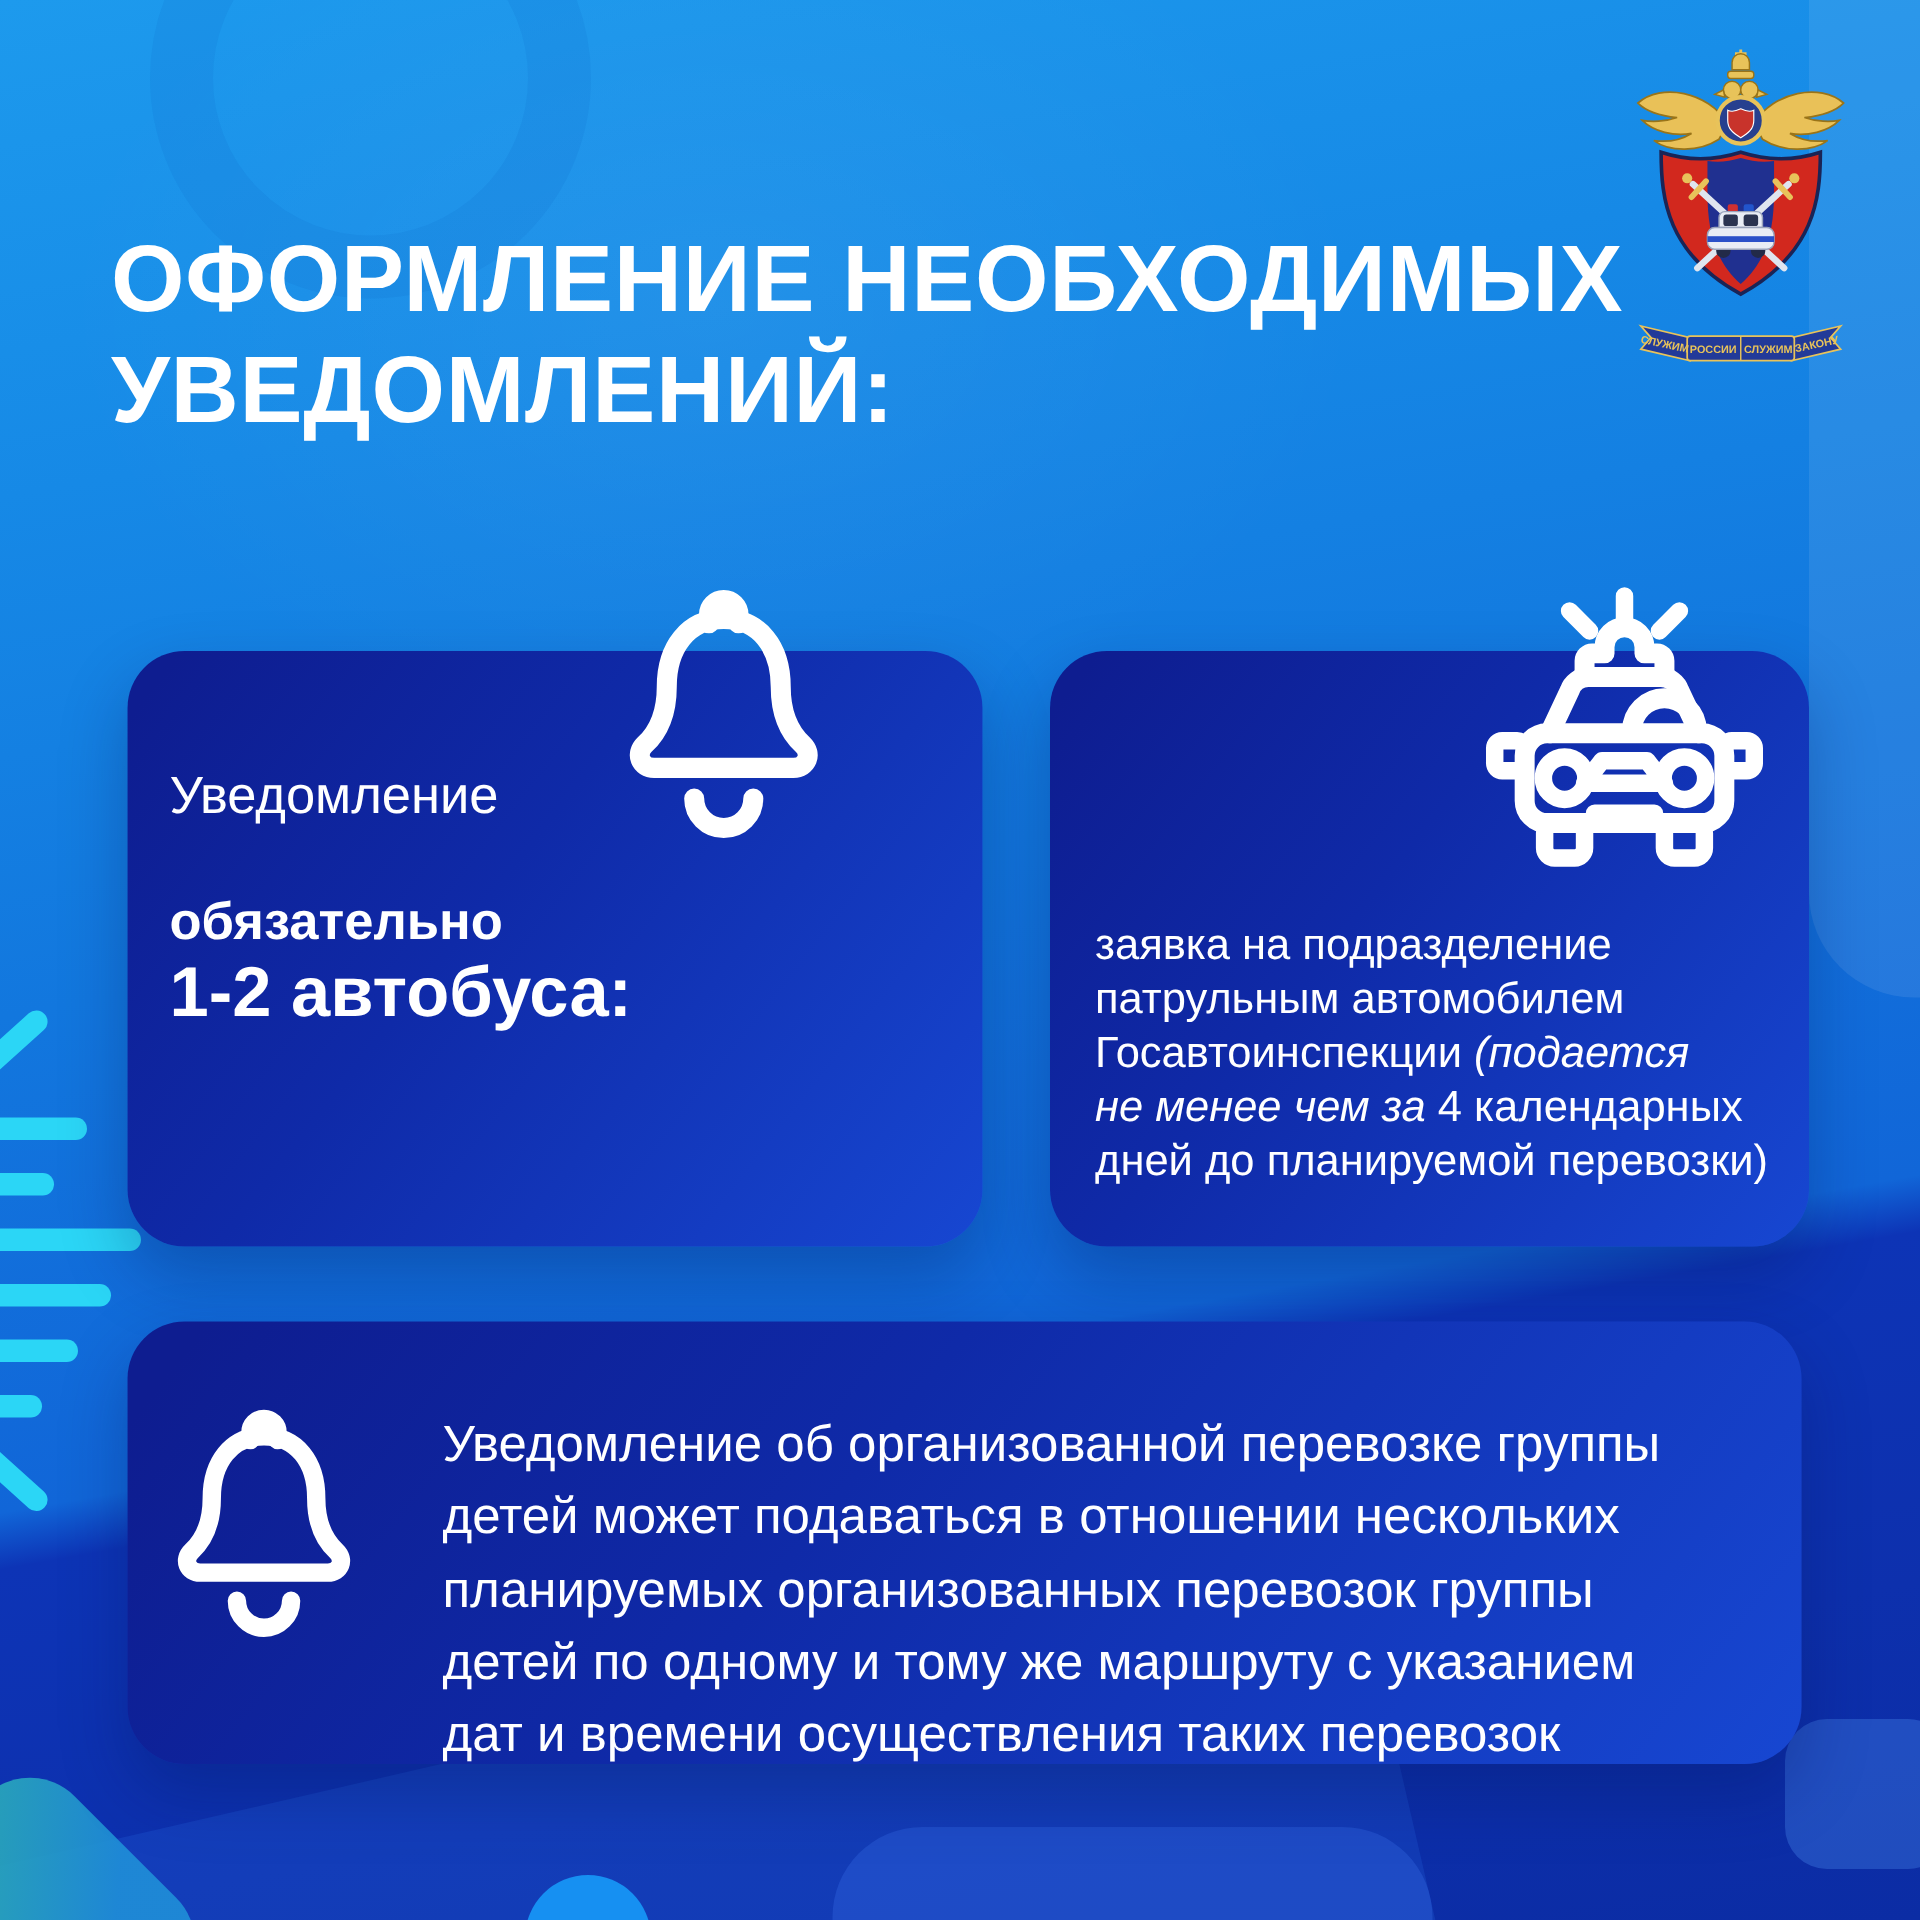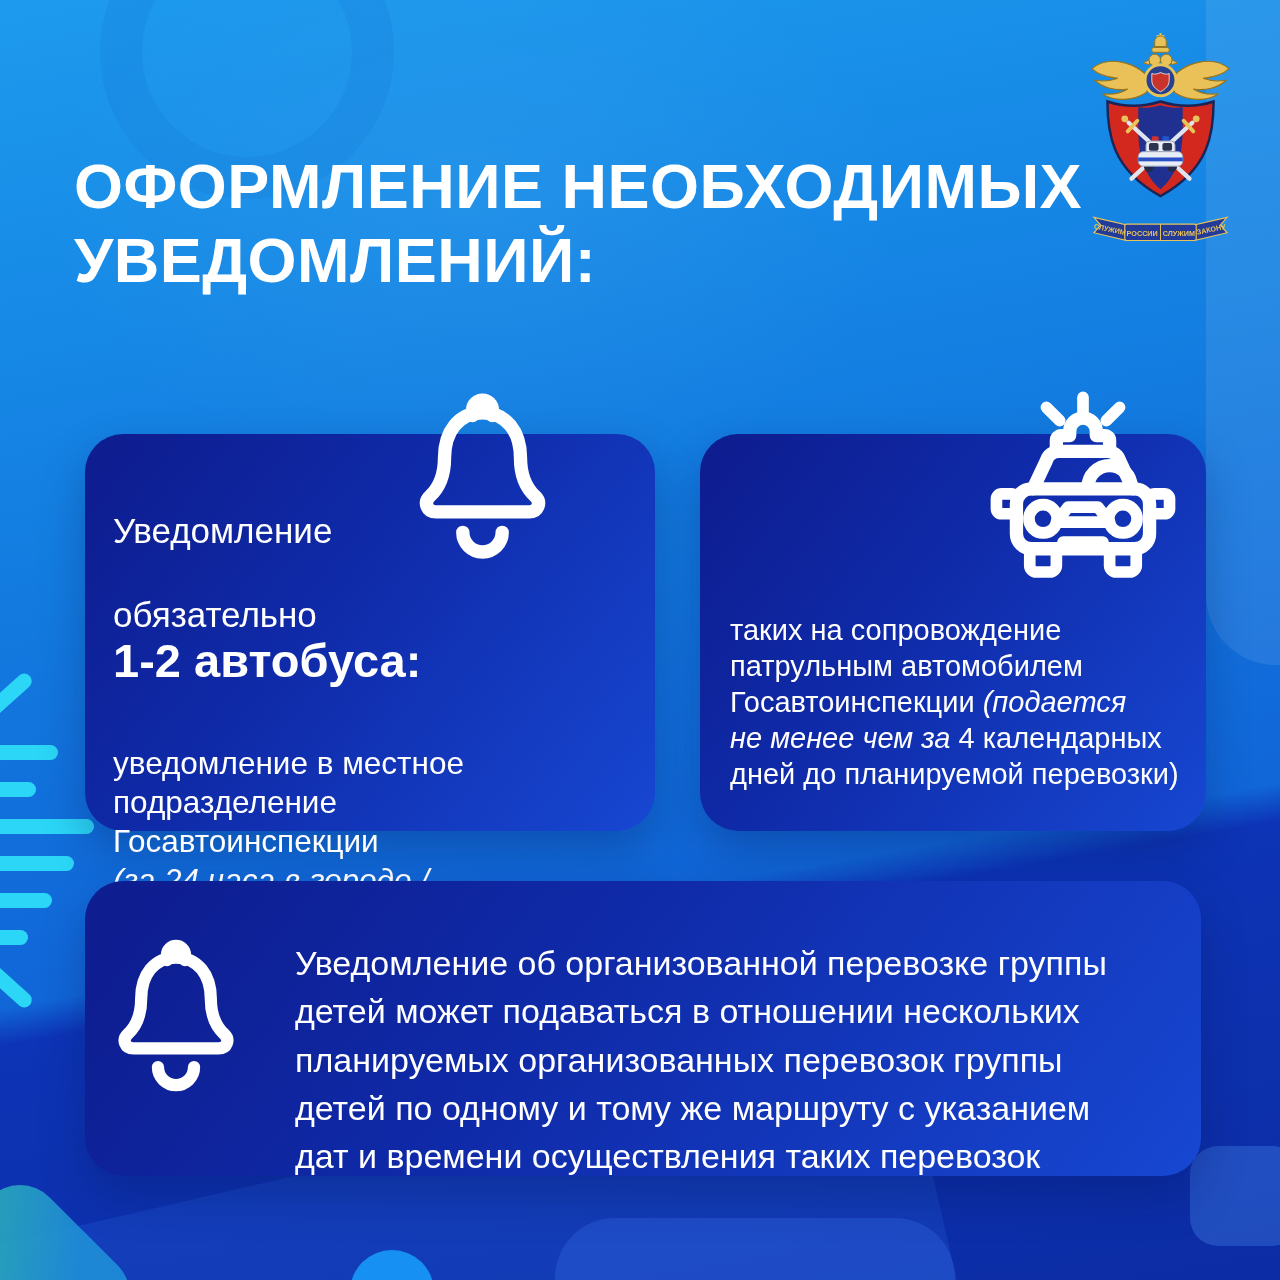--- a/index.html
+++ b/index.html
@@ -50,21 +50,21 @@
   .card {
     position:absolute; border-radius:38px;
     background:linear-gradient(128deg, #0e1d90 4%, #0f2aa8 42%, #1747d2 100%);
     box-shadow:0 20px 45px rgba(4,18,80,.28);
     box-sizing:border-box;
   }
   .card-left   { left:85px;  top:434px; width:570px;  height:397px; padding:34px 40px 0 28px; }
   .card-right  { left:700px; top:434px; width:506px;  height:397px; padding:126px 22px 0 30px; }
   .card-bottom { left:85px;  top:881px; width:1116px; height:295px; padding:46px 40px 0 210px; }
   .kicker   { font-size:35px; line-height:1.2; white-space:pre-line; }
-  .bold     { font-weight:normal; }
+  .bold     { font-weight:bold; }
   .heading  { font-size:47px; font-weight:bold; line-height:1.08; white-space:pre-line; }
   .card-left .heading { }
   .body-l   { margin-top:18px; font-size:31.5px; line-height:1.24; white-space:pre-line; }
   .body-r   { margin-top:17px; font-size:29px;   line-height:1.24; white-space:pre-line; }
   .body-b   { font-size:34px; line-height:1.42;  white-space:pre-line;margin-top:12px; }
   .italic   { font-style:italic; }
   
   .icon { position:absolute; z-index:2; }
   .bell-1 { left:405px; top:386px; width:155px; }
   .car-1  { left:983px; top:384px; width:200px; }
@@ -161,40 +161,32 @@
       </g>
     </svg>
   </div>
 
   <div class="card card-left">
     <div class="kicker">
       <span>Уведомление</span><br>
       <span class="bold">обязательно</span>
     </div>
     <div class="heading">1-2 автобуса:</div>
-    <div class="body-l">
-      <span>уведомление в местное
-подразделение
-Госавтоинспекции</span>
-      <div class="italic">(за 24 часа в городе /
-пригороде, за 48 —
-междугородняя поездка)</div>
-    </div>
   </div>
   <div class="icon bell-1">
     <svg viewBox="0 0 110 145" width="155" height="204" fill="none" stroke="#ffffff" stroke-width="9.5" stroke-linecap="round" stroke-linejoin="round">
       <path d="M48,21 v-4 a7,7 0 0 1 14,0 v4"></path>
       <path d="M55,19 C38,19 28,32.5 28,51 C28,64.5 23.5,73 17.5,78.5 C13,82.8 15.5,89.5 22,89.5 L88,89.5 C94.5,89.5 97,82.8 92.5,78.5 C86.5,73 82,64.5 82,51 C82,32.5 72,19 55,19 Z"></path>
       <path d="M41,104 a14,14 0 0 0 28,0"></path>
     </svg>
   </div>
 
   <div class="card card-right">
     <div class="body-r">
-      <span>таких на сопровождение
+      <span>заявка на подразделение
 патрульным автомобилем
 Госавтоинспекции </span><span class="italic">(подается
 не менее чем за </span><span>4 календарных
 дней до планируемой перевозки)</span>
     </div>
   </div>
   <div class="icon car-1">
     <svg viewBox="0 0 120 125" width="200" height="208" fill="none" stroke="#ffffff" stroke-width="8" stroke-linecap="round" stroke-linejoin="round">
       <path d="M38,14 L46,22 M60,8 L60,19 M82,14 L74,22" stroke-width="7"></path>
       <path d="M44,40 v-6 a3,3 0 0 1 3,-3 h5 v-2.5 a8,8 0 0 1 16,0 V31 h5 a3,3 0 0 1 3,3 v6"></path>

